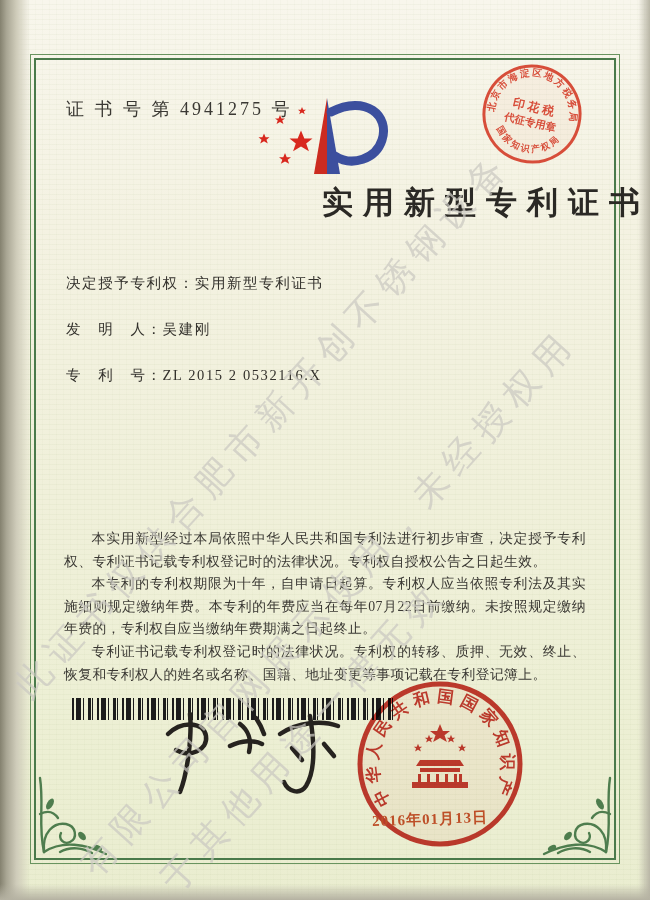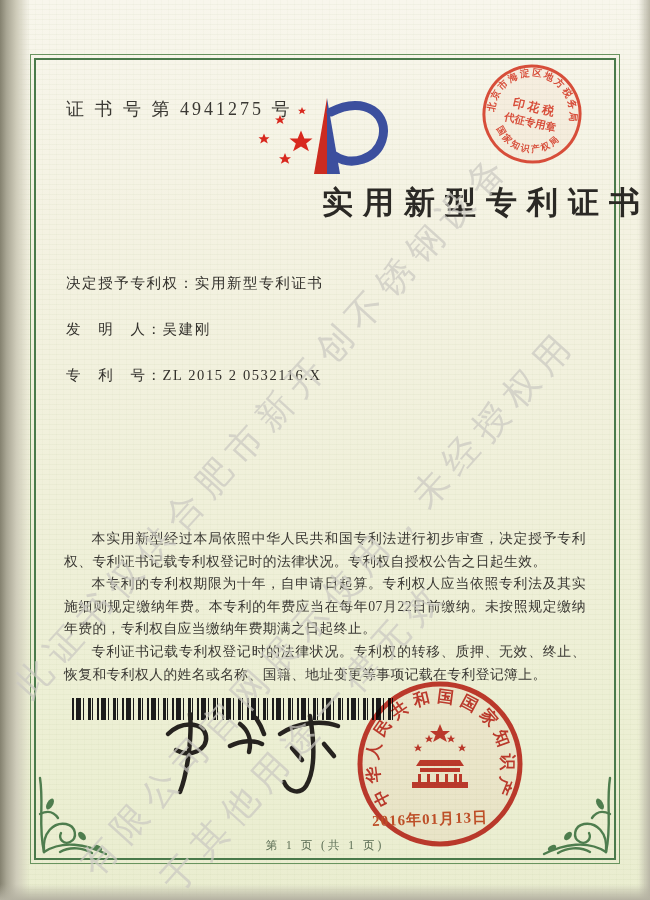--- a/index.html
+++ b/index.html
@@ -177,21 +177,20 @@
       <rect x="84" y="98" width="3" height="8"></rect>
         <rect x="93" y="98" width="3" height="8"></rect>
       <rect x="102" y="98" width="3" height="8"></rect>
         <rect x="107" y="98" width="3" height="8"></rect>
       <rect x="60" y="106" width="56" height="6"></rect>
     </g>
   </svg>
 
   <div class="seal-date">2016年01月13日</div>
 
-  <div class="footer">第 1 页 (共 1 页)</div>
 
   <div class="wm l1">此证书仅供合肥市新开创不锈钢设备</div>
   <div class="wm l2">有限公司官网展示使用，未经授权用</div>
   <div class="wm l3">于其他用途一律无效</div>
 
   <div class="binding"></div>
   <div class="right-shade"></div>
   <div class="bottom-shade"></div>
 </div>
 

